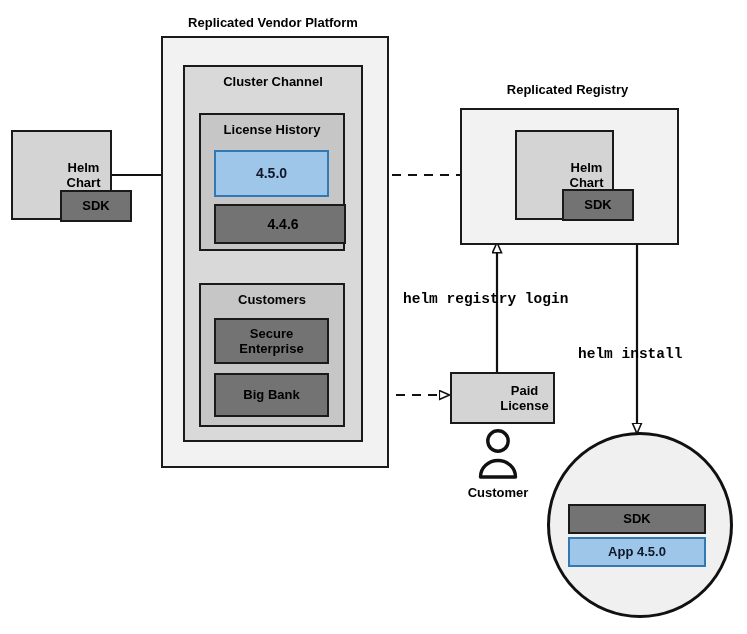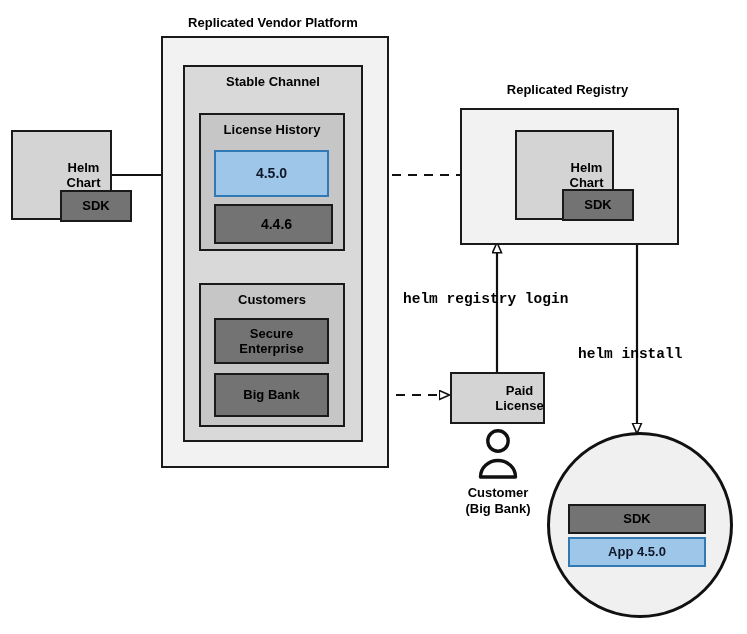--- a/index.html
+++ b/index.html
@@ -138,30 +138,30 @@
   <div class="node box-white" style="left:60px; top:190px; width:72px; height:32px; font-size:13px;">
     <span>SDK</span>
   </div>
 
   <div class="lbl-top" style="left:161px; top:15px; width:224px;">
     <span>Replicated Vendor Platform</span>
   </div>
   <div class="box-outer" style="position:absolute; left:161px; top:36px; width:224px; height:428px;"></div>
 
   <div class="box-mid node hdr" style="left:183px; top:65px; width:180px; height:377px; font-size:13px;">
-    <span>Stable Channel</span>
+    <span>Cluster Channel</span>
   </div>
 
   <div class="box-inner node hdr" style="left:199px; top:113px; width:146px; height:138px; font-size:13px;">
     <span>License History</span>
   </div>
   <div class="node box-blue" style="left:214px; top:150px; width:115px; height:47px; font-size:14px;">
     <span>4.5.0</span>
   </div>
-  <div class="node box-white" style="left:214px; top:204px; width:119px; height:40px; font-size:14px;padding-left:6px;">
+  <div class="node box-white" style="left:214px; top:204px; width:132px; height:40px; font-size:14px;padding-left:6px;">
     <span>4.4.6</span>
   </div>
 
   <div class="box-inner node hdr" style="left:199px; top:283px; width:146px; height:144px; font-size:13px;">
     <span>Customers</span>
   </div>
   <div class="node box-white" style="left:214px; top:373px; width:115px; height:44px; font-size:13px;">
     <span style="white-space:pre-line;">Big Bank</span>
   </div>
   <div class="node box-white" style="left:214px; top:318px; width:115px; height:46px; font-size:13px;">
@@ -180,34 +180,33 @@
     <span>SDK</span>
   </div>
 
   <div class="mono" style="left:403px; top:291px;">
     <span>helm registry login</span>
   </div>
   <div class="mono" style="left:578px; top:346px;">
     <span>helm install</span>
   </div>
 
-  <div class="node box-grey" style="left:450px; top:372px; width:95px; height:52px; font-size:13px;">
+  <div class="node box-grey" style="left:450px; top:372px; width:105px; height:52px; font-size:13px;">
     <span style="white-space:pre-line;">Paid
 License</span>
   </div>
 
   <div style="position:absolute; left:473px; top:428px; width:50px; height:52px;">
     <svg viewBox="0 0 50 52" width="50" height="52">
       <circle cx="25" cy="13" r="10.2" fill="#ffffff" stroke="#111111" stroke-width="3.4"></circle>
       <path d="M7.5,49 a17.5,16.5 0 0 1 35,0 z" fill="#ffffff" stroke="#111111" stroke-width="3.4" stroke-linejoin="round"></path>
     </svg>
   </div>
   <div class="cap" style="left:438px; top:485px; width:120px;">
     <div>Customer</div>
-    <div>(Big Bank)</div>
   </div>
 
   <div class="box-circle" style="position:absolute; left:547px; top:432px; width:180px; height:180px;"></div>
   <div class="node box-white" style="left:568px; top:504px; width:138px; height:30px; font-size:13px;">
     <span>SDK</span>
   </div>
   <div class="node box-blue" style="left:568px; top:537px; width:138px; height:30px; font-size:13px;">
     <span>App 4.5.0</span>
   </div>
 

